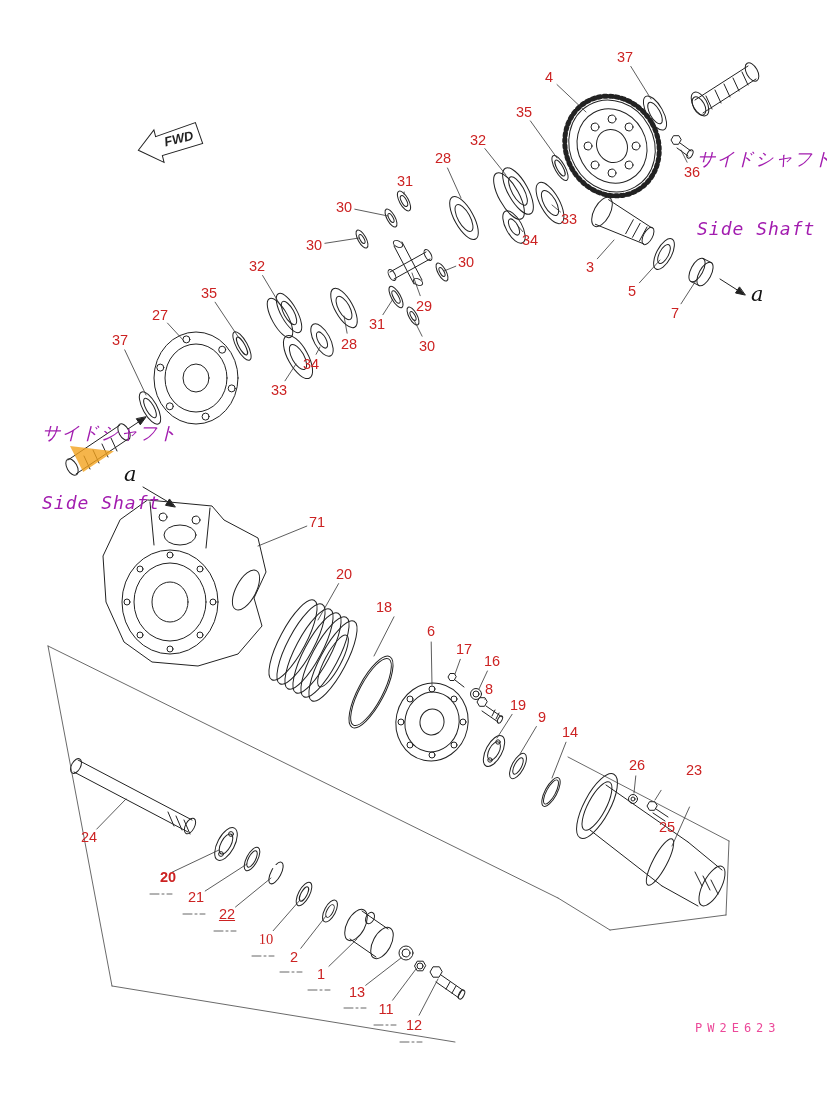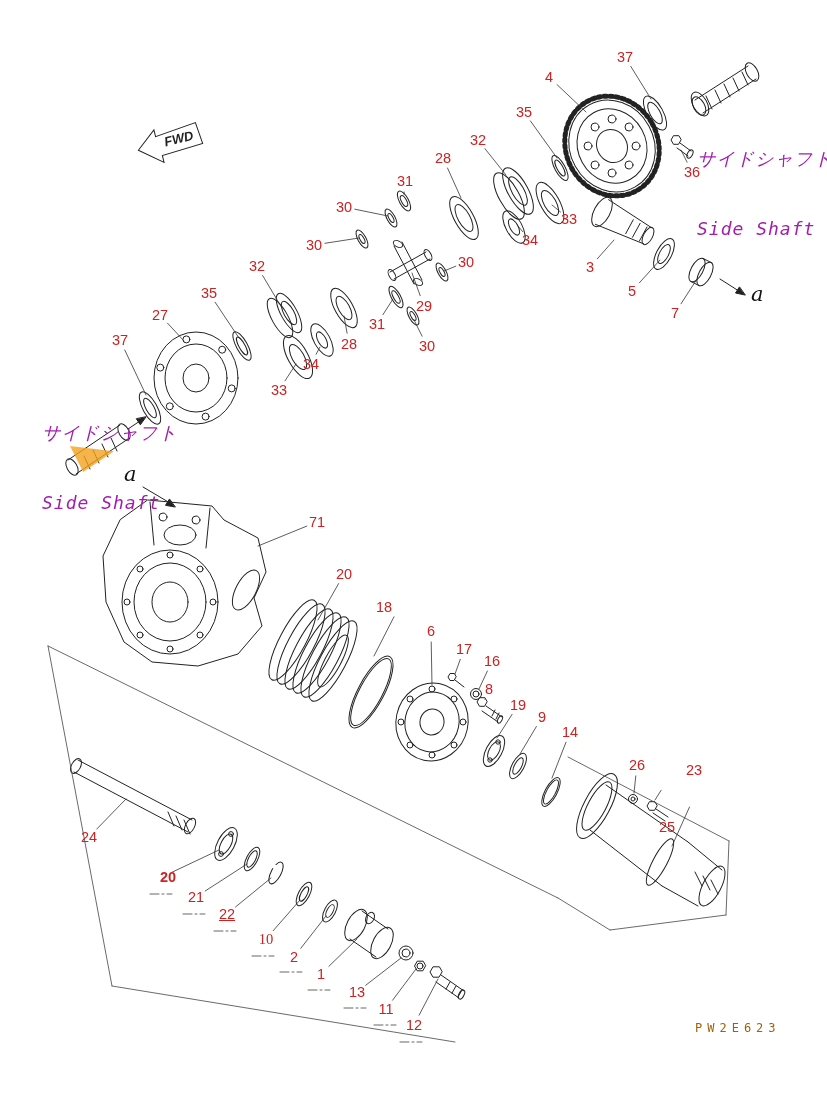--- a/index.html
+++ b/index.html
@@ -26,21 +26,21 @@
   }
   .side-shaft-top{left:697px;top:100px;}
   .side-shaft-left{left:42px;top:374px;}
   .view-marker{
     position:absolute;color:#111;
     font-family:"DejaVu Serif",serif;font-style:italic;font-size:21px;
   }
   .marker-a-right{left:751px;top:282px;}
   .marker-a-left{left:124px;top:462px;}
   .drawing-code{
-    position:absolute;left:695px;top:1021px;color:#a16207;
+    position:absolute;left:695px;top:1021px;color:#ec4899;
     font-family:"DejaVu Sans Mono",monospace;font-size:12px;letter-spacing:5px;
   }
   .watermark{
     position:absolute;left:0;top:442px;width:100%;
     pointer-events:none;opacity:0.6;
   }
   .wm-brand{
     font-family:"Liberation Sans",sans-serif;font-weight:bold;
     font-size:160px;line-height:1.0;letter-spacing:10px;color:var(--wm-gray);
     margin-left:50px;transform:scaleX(1.12);transform-origin:left top;white-space:nowrap;

